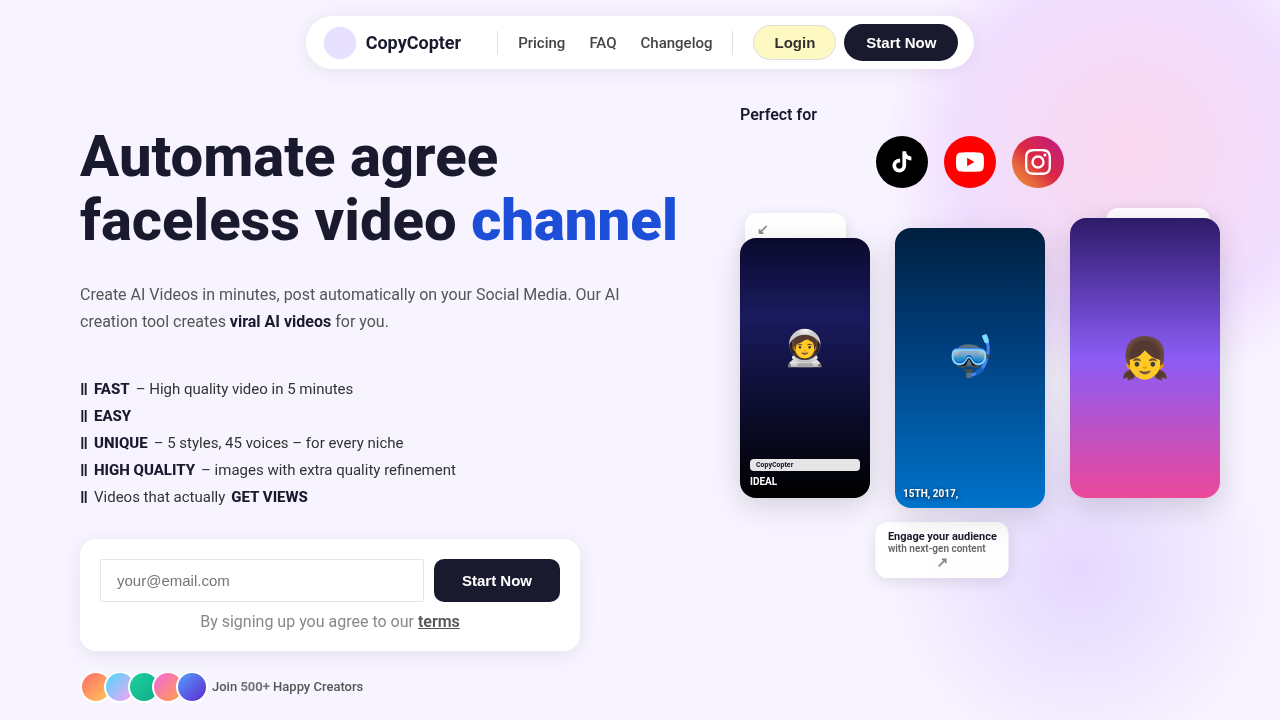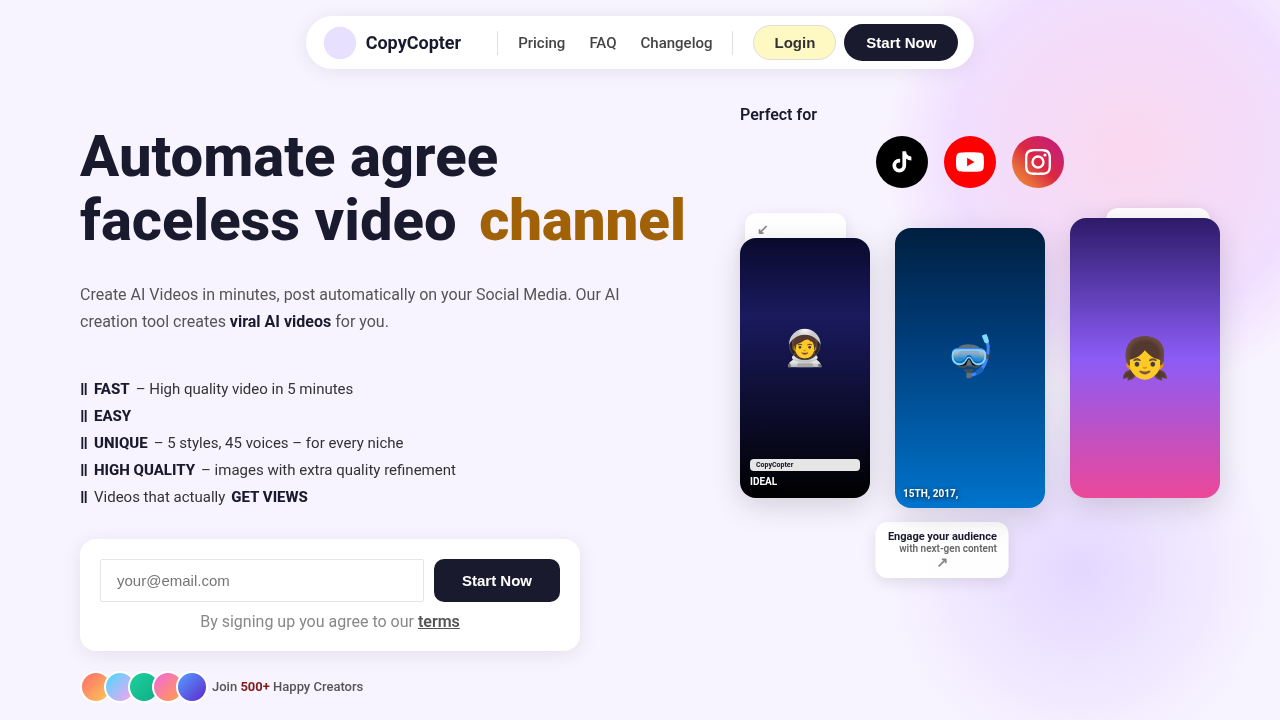--- a/index.html
+++ b/index.html
@@ -141,23 +141,22 @@
 
     .hero-title {
       font-size: 58px;
       font-weight: 800;
       color: #1a1a2e;
       line-height: 1.1;
       margin-bottom: 28px;
     }
 
     .hero-title span.highlight {
-      color: #a16207;
+      color: #1d4ed8;
       font-weight: 900;
-      margin-left: 8px;
     }
 
     .hero-desc {
       font-size: 16px;
       color: #555;
       line-height: 1.7;
       margin-bottom: 45px;
       max-width: 540px;
     }
 
@@ -271,21 +270,21 @@
     .avatar:nth-child(4) { background: linear-gradient(135deg, #f368e0, #ff9f43); }
     .avatar:nth-child(5) { background: linear-gradient(135deg, #54a0ff, #5f27cd); }
 
     .social-text {
       font-size: 13px;
       color: #555;
       font-weight: 500;
     }
 
     .social-text strong {
-      color: #7f1d1d;
+      color: #737373;
     }
 
     
     .right-col {
       flex: 1;
       position: relative;
       padding-top: 0;
     }
 
     .perfect-for {
@@ -592,18 +591,18 @@
       </div>
 
       <div class="video-card video-card-right">
         <div class="video-bg-anime">
           <div style="flex:1; display:flex; align-items:center; justify-content:center; font-size:40px;">👧</div>
         </div>
       </div>
 
       <div class="floating-label label-engage" style="bottom:10px; left:44%; transform:translateX(-50%);">
         <span style="display:block; font-size:11px; font-weight:700; color:#1a1a2e;">Engage your audience</span>
-        <span style="display:block; font-size:10px; color:#666; text-align:right;">with next-gen content</span>
+        <span style="display:block; font-size:10px; color:#666; text-align:left;">with next-gen content</span>
         <span style="font-size:14px; color:#888;">↗</span>
       </div>
     </div>
   </div>
 </div>
 
 </body></html>

